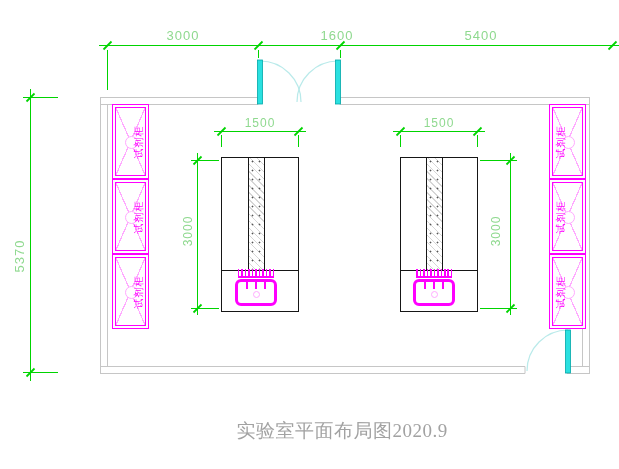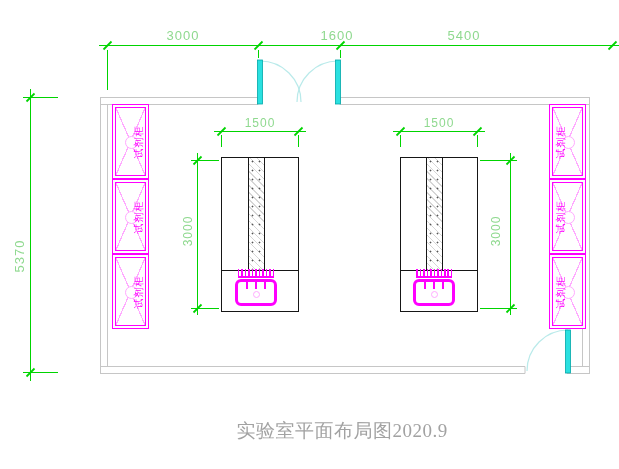--- a/index.html
+++ b/index.html
@@ -226,21 +226,21 @@
     <div class="pumpbody" style="left:12px;">
       <div class="tick" style="left:8px;"></div>
       <div class="tick" style="left:17px;"></div>
       <div class="tick" style="left:26px;"></div>
       <div class="pcirc"></div>
     </div>
   </div>
 
   <div class="dimtxt" style="left:160px;top:29px;">3000</div>
   <div class="dimtxt" style="left:276px;top:29px;margin-left:38px;">1600</div>
-  <div class="dimtxt" style="left:441px;top:29px;">5400</div>
+  <div class="dimtxt" style="left:458px;top:29px;">5400</div>
   <div class="dimtxt vert" style="left:-3px;top:249px;">5370</div>
   <div class="dimtxt small" style="left:237px;top:116px;">1500</div>
   <div class="dimtxt small" style="left:416px;top:116px;">1500</div>
   <div class="dimtxt small vert" style="left:165px;top:224px;">3000</div>
   <div class="dimtxt small vert" style="left:473px;top:224px;">3000</div>
 
   <div class="title">实验室平面布局图2020.9</div>
 
 </div>
 

